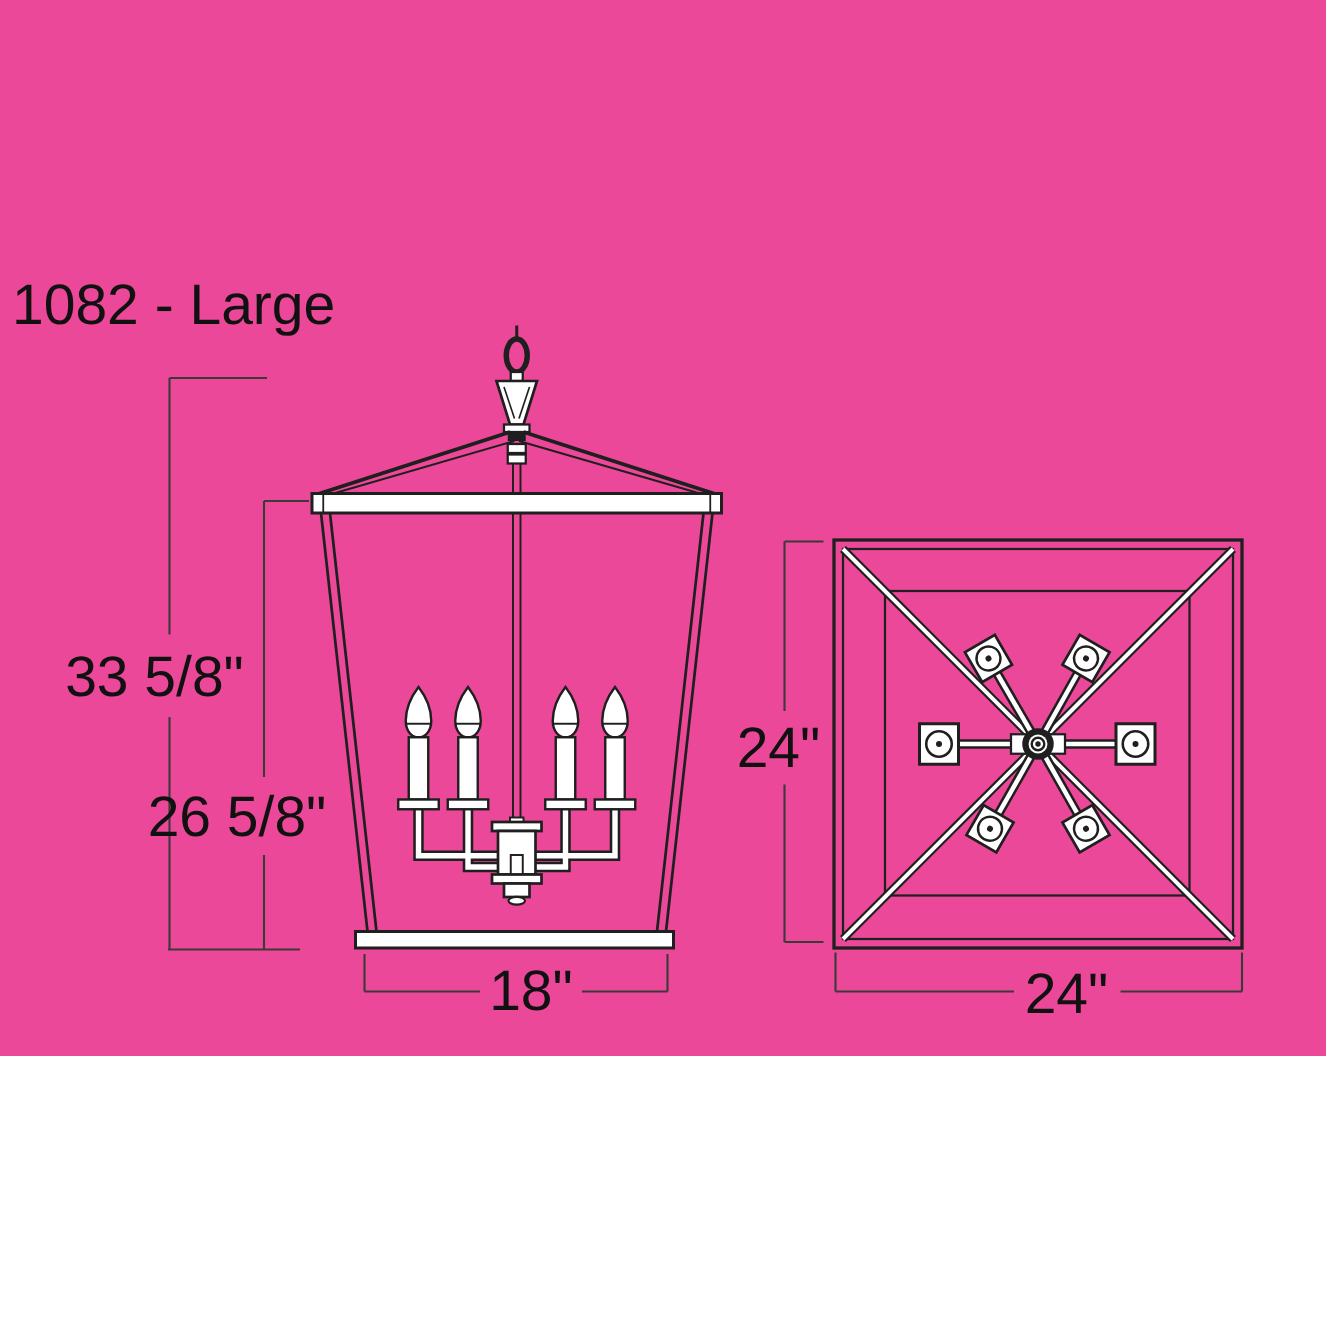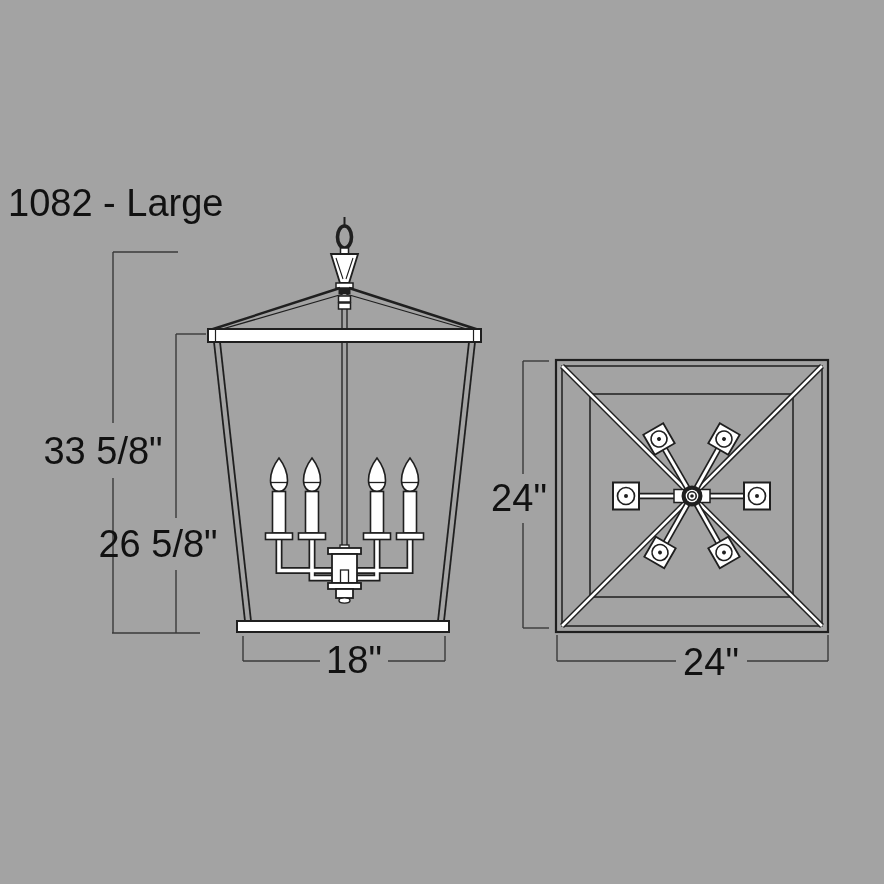--- a/index.html
+++ b/index.html
@@ -1,16 +1,16 @@
 <!DOCTYPE html>
 <html><head>
 <meta charset="utf-8">
 <style>
   html,body{margin:0;padding:0;background:#fff;}
-  .stage{position:relative;width:884px;height:884px;background:#a3a3a3;overflow:hidden;
+  .stage{position:relative;width:884px;height:704px;background:#ec4899;overflow:hidden;
          font-family:"Liberation Sans",sans-serif;}
   svg{display:block;}
   .ln{stroke:#1f1f1f;fill:none;}
   .lnw{stroke:#1f1f1f;fill:#fff;}
   .fill{fill:#1f1f1f;stroke:none;}
   .white{stroke:#fff;fill:none;}
   .dim{stroke:#3a3a3a;stroke-width:1.4;fill:none;}
   .lbl{font-family:"Liberation Sans",sans-serif;font-size:38px;fill:#111;}
   .ttl{font-family:"Liberation Sans",sans-serif;font-size:38px;fill:#111;}
 </style>

